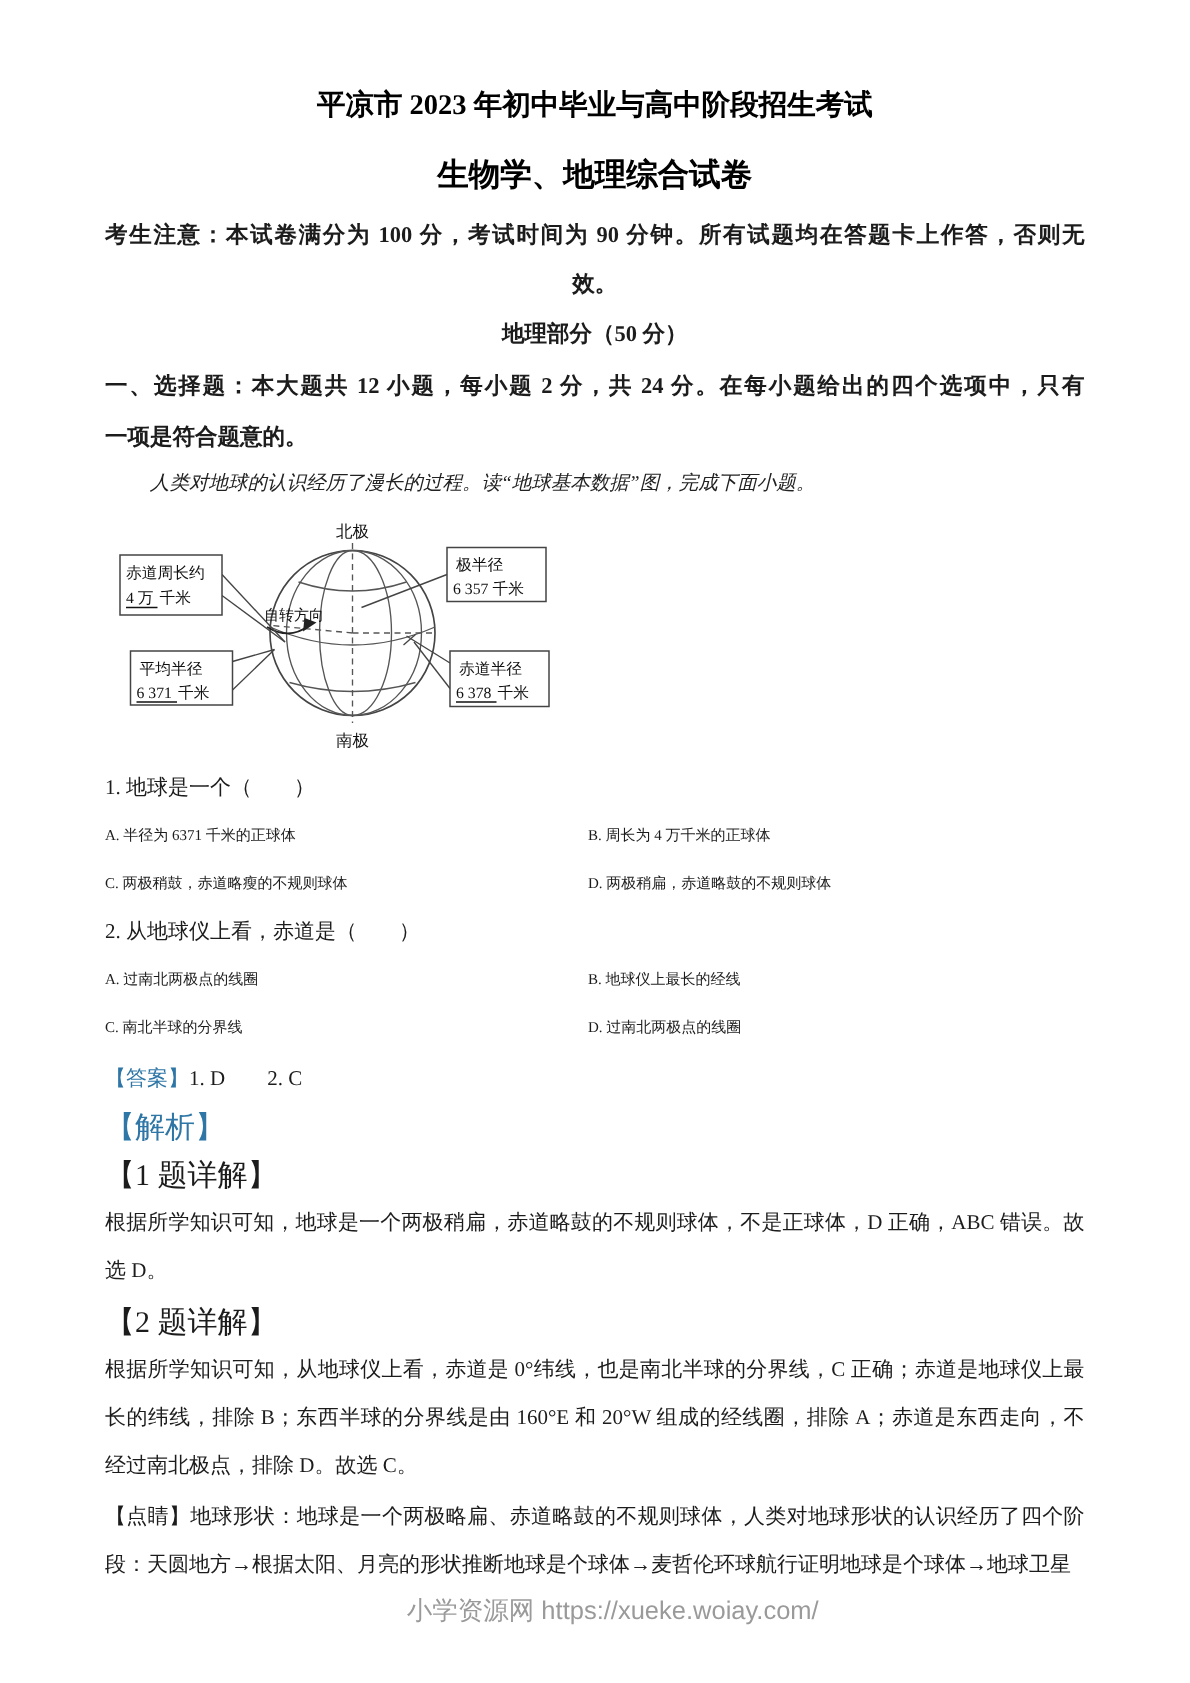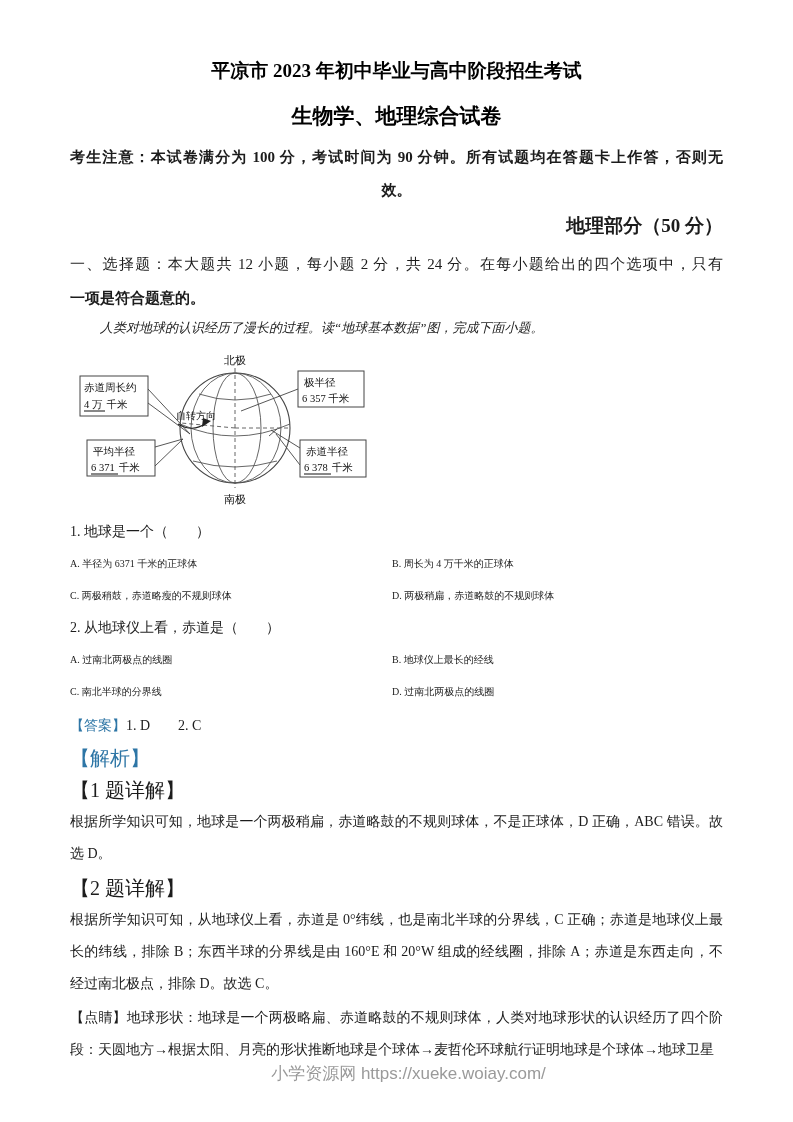--- a/index.html
+++ b/index.html
@@ -9,22 +9,22 @@
     background:#ffffff;
     font-family:"Liberation Serif","DejaVu Serif",serif;
     color:#1c1c1c;
     overflow:hidden;
   }
   .content{padding:58px 70px 0 70px;}
   .title1{font-size:19px;font-weight:bold;text-align:center;color:#000;margin:0 0 17px 0;line-height:1.4;}
   .title2{font-size:21px;font-weight:bold;text-align:center;color:#000;margin:0 0 15px 0;line-height:1.4;}
   .notice-l1{font-size:15px;font-weight:bold;text-align:justify;text-align-last:justify;line-height:1.5;}
   .notice-l2{font-size:15px;font-weight:bold;text-align:center;line-height:1.5;margin:11px 0 10px 0;}
-  .part-heading{font-size:19px;font-weight:bold;text-align:right;line-height:1.5;margin:0 0 13px 0;}
-  .sec-l1{font-size:15px;font-weight:normal;text-align:justify;text-align-last:justify;line-height:1.5;}
+  .part-heading{font-size:15px;font-weight:bold;text-align:center;line-height:1.5;margin:0 0 13px 0;}
+  .sec-l1{font-size:15px;font-weight:bold;text-align:justify;text-align-last:justify;line-height:1.5;}
   .sec-l2{font-size:15px;font-weight:bold;line-height:1.5;margin:11px 0 0 0;}
   .intro{font-size:13px;font-style:italic;margin:9px 0 0 30px;line-height:1.5;color:#222;}
   .diagram-wrap{margin:12px 0 0 2px;width:340px;height:160px;}
   .stem{font-size:14px;line-height:32px;margin-top:6px;}
   .opt-grid{display:grid;grid-template-columns:322px 1fr;font-size:10px;line-height:32px;}
   .ans-line{font-size:14px;line-height:32px;margin-top:2px;}
   .blue{color:#2e76a6;}
   .label-line{font-size:20px;line-height:32px;}
   .para{font-size:14px;line-height:32px;text-align:justify;margin:0 0 2px 0;}
   .footer{

